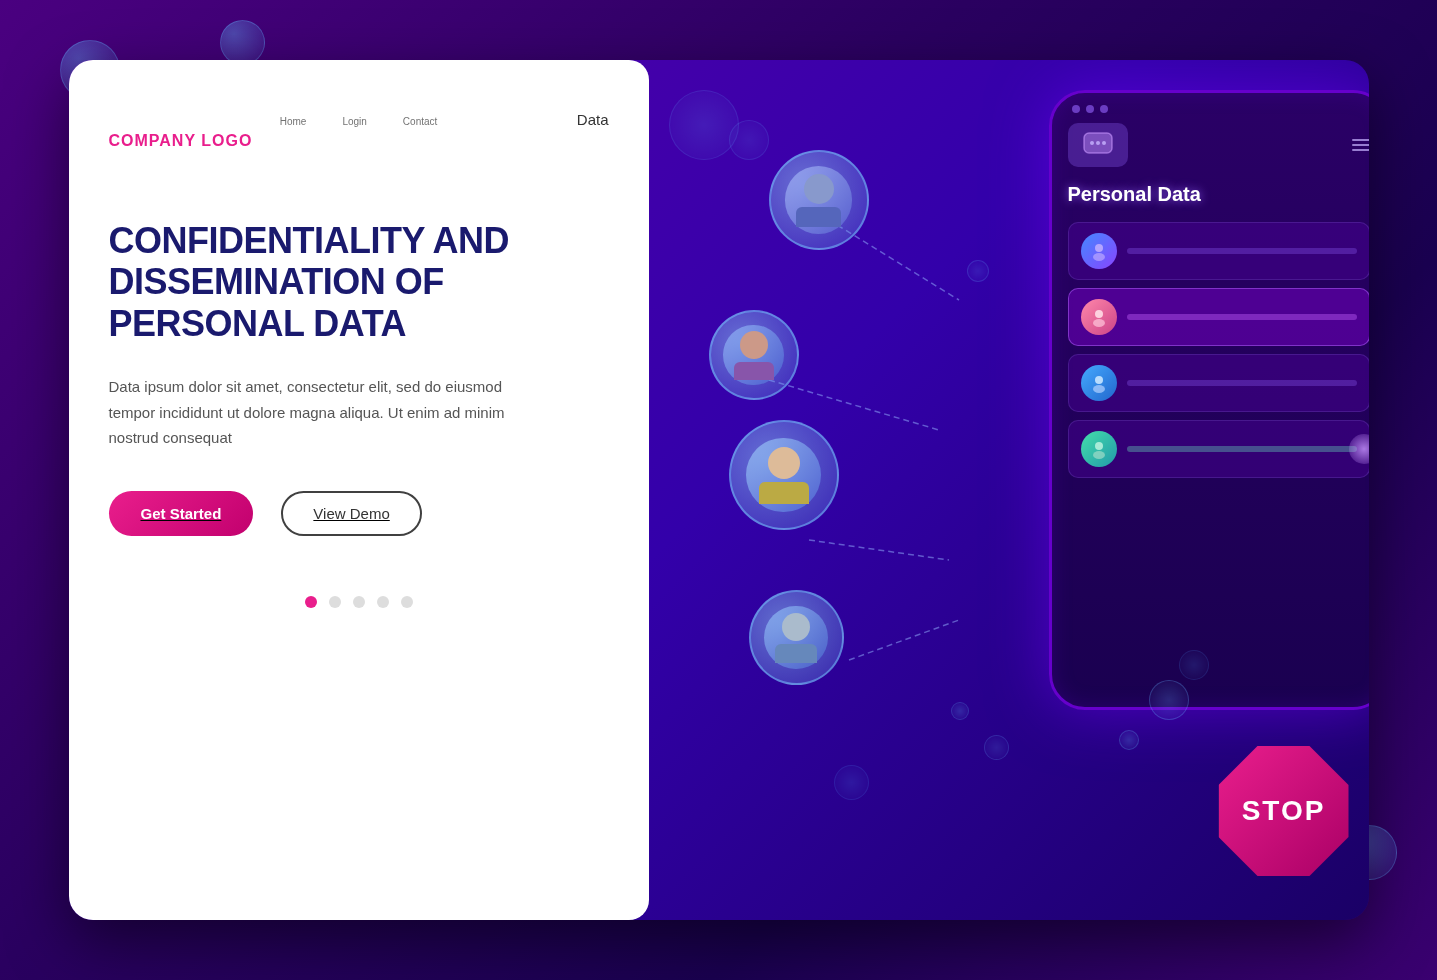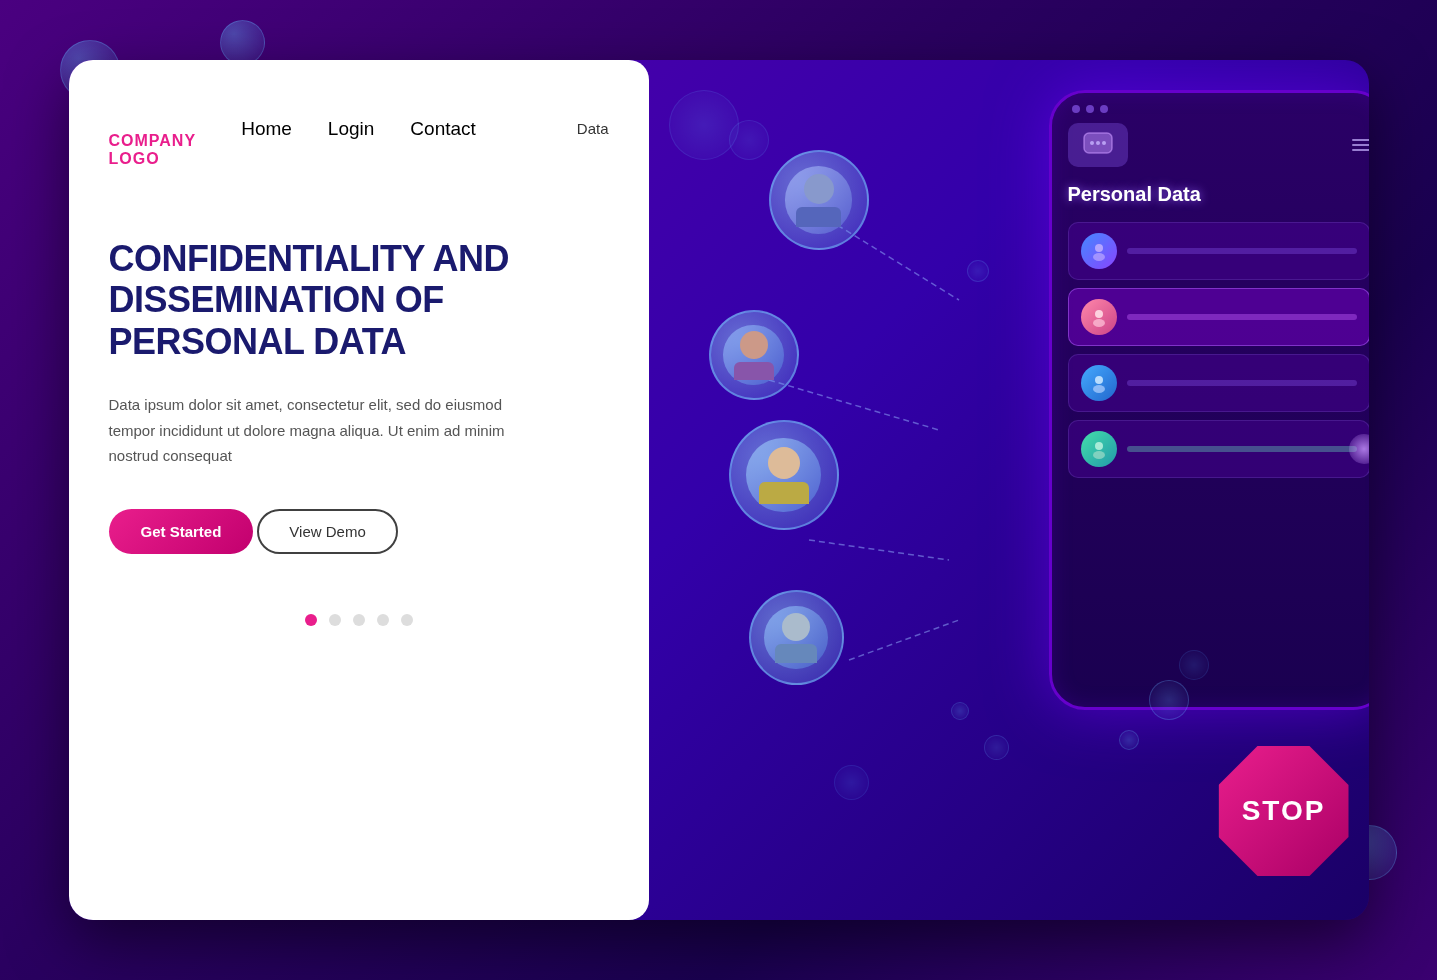--- a/index.html
+++ b/index.html
@@ -63,23 +63,23 @@
 
     .nav-links {
       display: flex;
       gap: 36px;
       list-style: none;
       flex: 1;
       justify-content: center;
     }
 
     .nav-links li a {
-      color: #000000;
+      color: #737373;
       text-decoration: none;
-      font-size: 19px;
+      font-size: 10px;
       font-weight: 500;
     }
 
     .nav-login {
       flex: 1;
       text-align: right;
     }
 
     .nav-login a {
       color: #333;
@@ -105,22 +105,23 @@
     .hero-desc {
       font-size: 15px;
       color: #555;
       line-height: 1.7;
       margin-bottom: 40px;
       max-width: 420px;
     }
 
     .btn-group {
       display: flex;
-      gap: 4px;
-      align-items: center;
+      gap: 28px;
+      align-items: center;
+      text-decoration: underline;
     }
 
     .btn-primary {
       background: linear-gradient(135deg, #e91e8c, #c2006e);
       color: white;
       border: none;
       padding: 14px 32px;
       border-radius: 30px;
       font-size: 15px;
       font-weight: 600;

